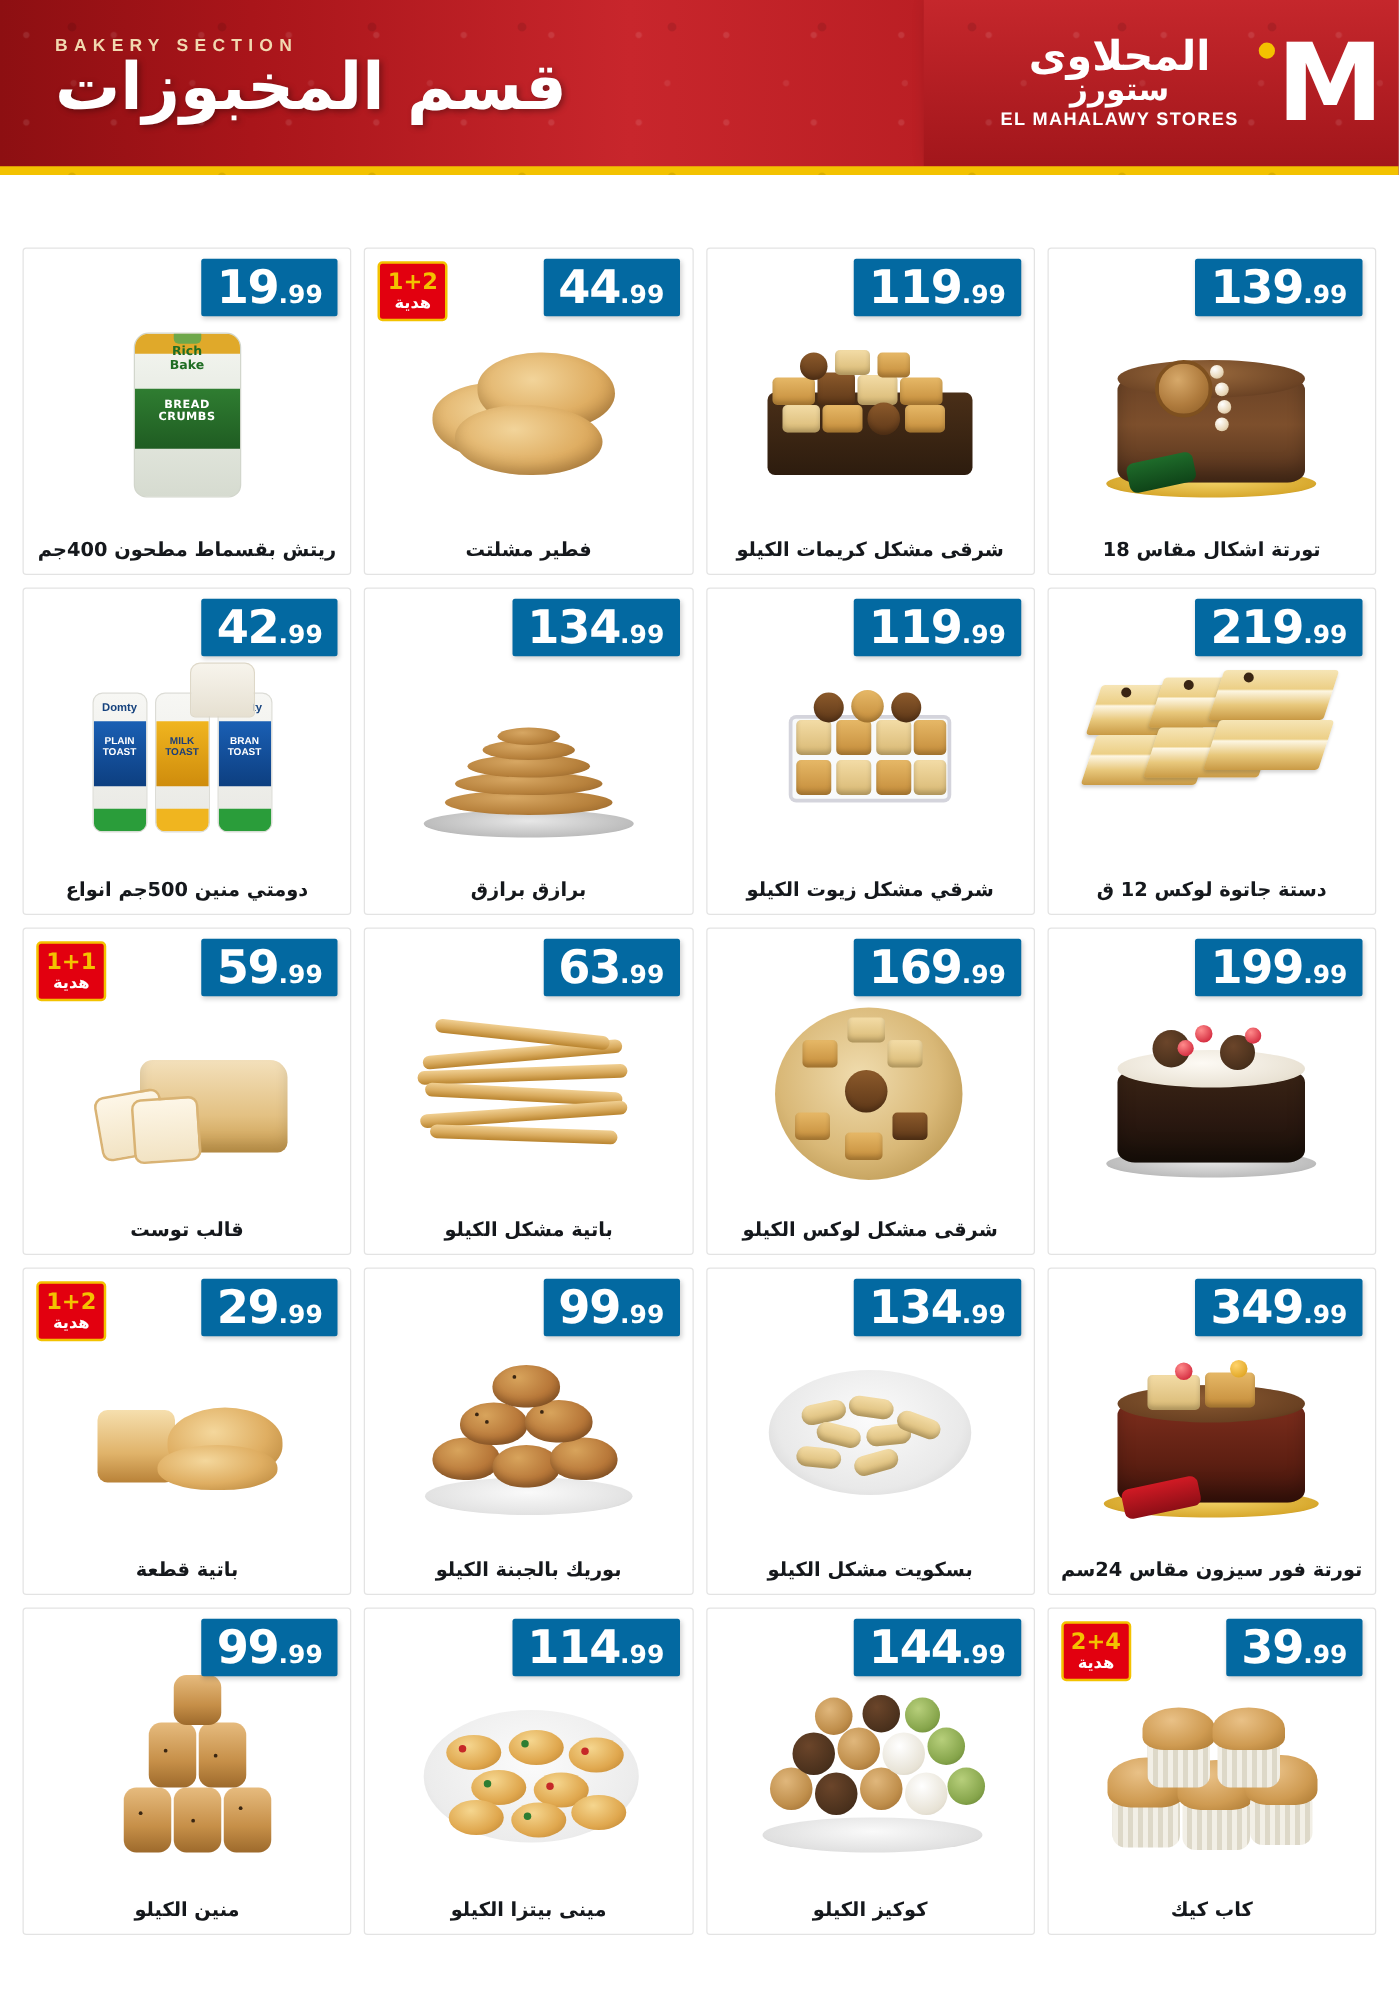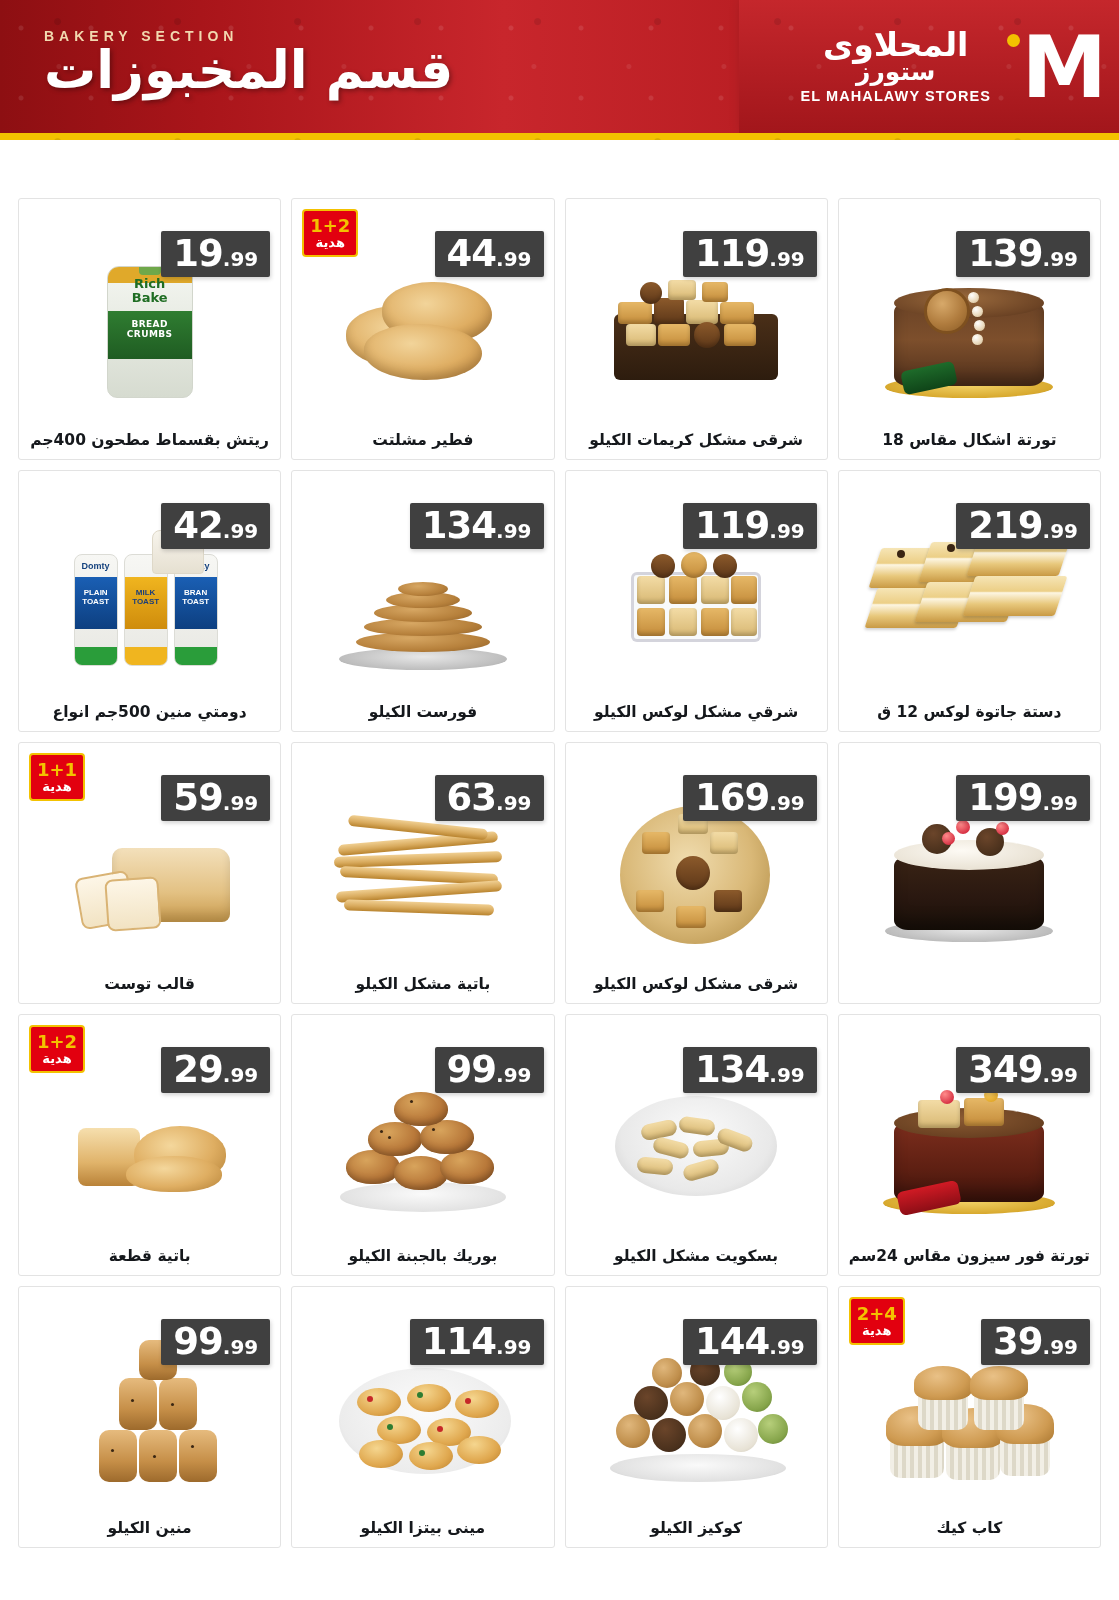--- a/index.html
+++ b/index.html
@@ -116,31 +116,30 @@
     position: relative;
     height: 262px;
     background: #ffffff;
     border: 1px solid #e3e3e3;
     border-radius: 3px;
     overflow: hidden;
   }
   .price-tag {
     position: absolute;
     top: 8px; right: 10px;
-    background: #404040;
+    background: #0369a1;
     color: #fff;
     padding: 4px 12px 5px 12px;
     border-radius: 2px;
     z-index: 4;
     box-shadow: 1px 2px 4px rgba(0,0,0,0.18);
     display: flex;
     align-items: baseline;
     direction: ltr;
     font-family: "DejaVu Sans", sans-serif;
-    margin-top: 24px;
   }
   .price-main { font-size: 37px; font-weight: 700; line-height: 1; letter-spacing: -1px; }
   .price-dec { font-size: 20px; font-weight: 700; line-height: 1; }
   .gift-badge {
     position: absolute;
     top: 10px; left: 10px;
     width: 56px; height: 48px;
     background: #e2000f;
     border: 2px solid #f3c200;
     border-radius: 4px;
@@ -245,21 +244,21 @@
     border: 1px solid #d2d6cc;
     overflow: hidden;
   }
   .bag-band {
     position: absolute; left: 0; right: 0; top: 44px; height: 48px;
     background: linear-gradient(180deg,#2f7d31,#1f5c22);
   }
   .bag-band2 { top: 92px; height: 16px; background: #e0a92a; }
   .bag-logo {
     position: absolute; left: 0; right: 0; top: 10px;
-    text-align: center; font-size: 13px; font-weight: 700; color: #1f6d23; line-height: 1.05;
+    text-align: center; font-size: 10px; font-weight: 700; color: #1f6d23; line-height: 1.05;
   }
   .bag-txt {
     position: absolute; left: 0; right: 0; top: 52px;
     text-align: center; font-size: 9px; font-weight: 700; color: #fff; letter-spacing: 0.4px;
   }
   .bag-tie {
     position: absolute; left: 50%; transform: translateX(-50%);
     top: -12px; width: 22px; height: 20px; background: #6fa84a; border-radius: 4px;
   }
 
@@ -513,39 +512,39 @@
           <div class="sw" style="left:120px;top:50px;width:26px;height:28px;position:absolute;"></div>
           <div class="sw" style="left:26px;top:82px;width:28px;height:28px;position:absolute;"></div>
           <div class="sw light" style="left:58px;top:82px;width:28px;height:28px;position:absolute;"></div>
           <div class="sw" style="left:90px;top:82px;width:28px;height:28px;position:absolute;"></div>
           <div class="sw light" style="left:120px;top:82px;width:26px;height:28px;position:absolute;"></div>
           <div class="sw dark round" style="left:40px;top:28px;width:24px;height:24px;position:absolute;"></div>
           <div class="sw round" style="left:70px;top:26px;width:26px;height:26px;position:absolute;"></div>
           <div class="sw dark round" style="left:102px;top:28px;width:24px;height:24px;position:absolute;"></div>
         </div>
       </div>
-      <div class="caption">شرقي مشكل لوكس الكيلو</div>
+      <div class="caption">شرقي مشكل زيوت الكيلو</div>
     </div>
 
     <div class="card">
       <div class="price-tag">
         <span class="price-main">134</span>
           <span class="price-dec">.99</span>
       </div>
       <div class="art">
         <div class="food">
           <div class="plate"></div>
           <div class="biscuit" style="left:18px;bottom:24px;width:134px;height:20px;"></div>
           <div class="biscuit" style="left:26px;bottom:40px;width:118px;height:18px;"></div>
           <div class="biscuit" style="left:36px;bottom:54px;width:98px;height:18px;"></div>
           <div class="biscuit" style="left:48px;bottom:68px;width:74px;height:16px;"></div>
           <div class="biscuit" style="left:60px;bottom:80px;width:50px;height:14px;"></div>
         </div>
       </div>
-      <div class="caption">فورست الكيلو</div>
+      <div class="caption">برازق برازق</div>
     </div>
 
     <div class="card">
       <div class="price-tag">
         <span class="price-main">42</span>
           <span class="price-dec">.99</span>
       </div>
       <div class="art">
         <div class="food" style="width:180px;">
           <div class="pack" style="left:14px;">

